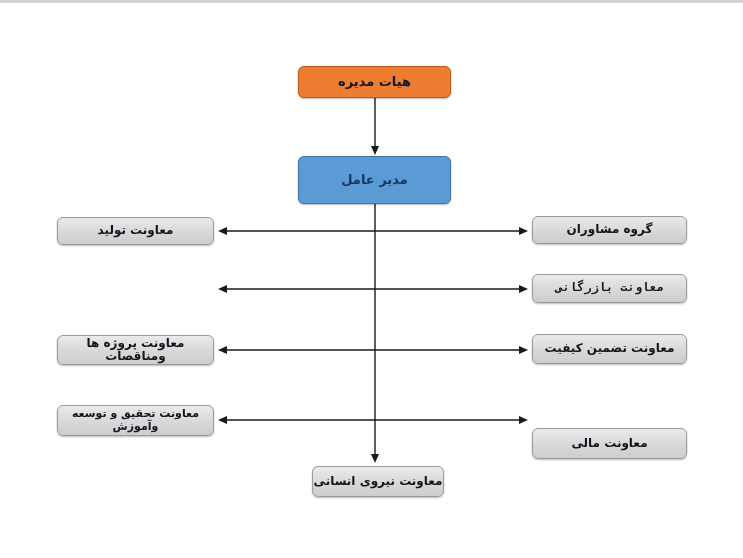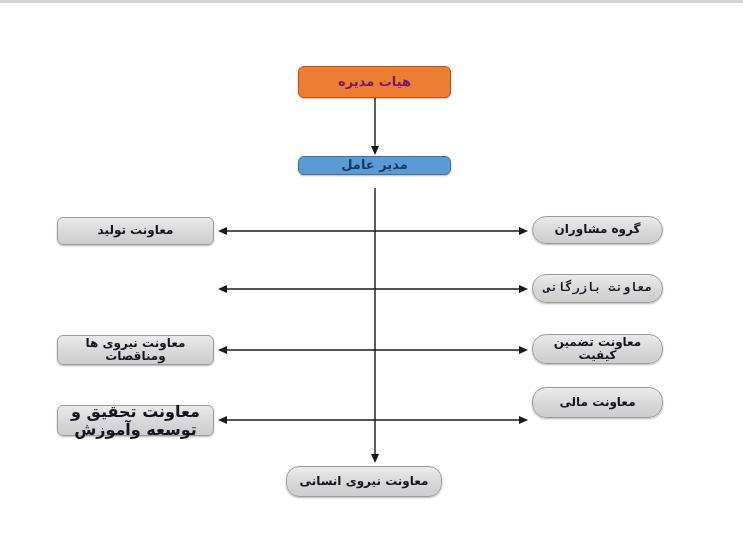--- a/index.html
+++ b/index.html
@@ -17,43 +17,43 @@
   .node{
     position:absolute;display:flex;align-items:center;justify-content:center;
     border-radius:6px;font-weight:bold;text-align:center;
     direction:rtl;unicode-bidi:embed;line-height:1.1;
     box-shadow:0 1px 2px rgba(0,0,0,0.28);
     box-sizing:border-box;
   }
   .node-root{
     left:298px;top:66px;width:153px;height:32px;
     background:#ED7D31;border:1px solid #b9561a;
-    color:#701a75;font-size:13px;
+    color:#0f172a;font-size:13px;
   }
   .node-ceo{
-    left:298px;top:156px;width:153px;height:19px;
+    left:298px;top:156px;width:153px;height:48px;
     background:#5B9BD5;border:1px solid #41719C;
     color:#17375E;font-size:13px;
   }
   .node-gray{
     background:linear-gradient(180deg,#eaeaea 0%,#d8d8d8 55%,#cdcdcd 100%);
     border:1px solid #9b9b9b;color:#14141e;font-size:12px;
   }
   .ln{left:57px;width:157px;}
-  .rn{left:532px;width:131px;border-radius:14px;}
+  .rn{left:532px;width:155px;}
   .ln1{top:217px;height:28px;text-align:right;}
   .ln2{top:275px;height:28px;}
   .ln3{top:335px;height:30px;}
-  .ln4{top:405px;height:31px;font-size:16px;}
+  .ln4{top:405px;height:31px;font-size:11px;}
   .rn1{top:216px;height:28px;}
   .rn2{top:274px;height:29px;font-family:Liberation Mono, monospace;}
   .rn3{top:334px;height:30px;}
-  .rn4{top:387px;height:31px;align-items:center;}
+  .rn4{top:428px;height:31px;align-items:center;}
   .node-bottom{
-    left:286px;top:466px;width:156px;height:31px;border-radius:13px;
+    left:312px;top:466px;width:132px;height:31px;
   }
   .label{pointer-events:none;}
 </style>
 </head>
 <body>
 
 <div class="stage">
 
   <div class="top-strip"></div>
 
@@ -99,21 +99,21 @@
   </div>
 
   <div class="node node-ceo">
     <span class="label">مدير عامل</span>
   </div>
 
   <div class="node node-gray ln ln1">
     <span class="label">معاونت توليد</span>
   </div>
   <div class="node node-gray ln ln3">
-    <span class="label">معاونت نيروی ها ومناقصات</span>
+    <span class="label">معاونت پروژه ها ومناقصات</span>
   </div>
   <div class="node node-gray ln ln4">
     <span class="label">معاونت تحقيق و توسعه وآموزش</span>
   </div>
 
   <div class="node node-gray rn rn1">
     <span class="label">گروه مشاوران</span>
   </div>
   <div class="node node-gray rn rn2">
     <span class="label">معاونت بازرگانی</span>

